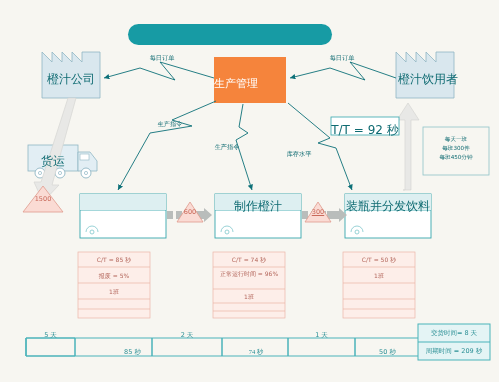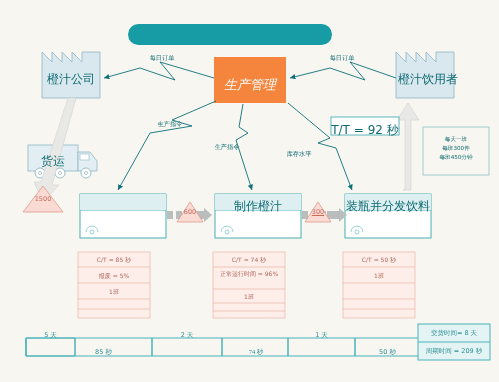--- a/index.html
+++ b/index.html
@@ -26,24 +26,23 @@
   .title-txt{
     position:absolute;
     color:#ffffff;
     font-size:8px;
     text-align:center;
     white-space:nowrap;
   }
   .orange-txt{
     position:absolute;
     color:#ffffff;
-    font-size:13px;
-    text-align:center;
-    white-space:nowrap;
-    font-style:italic;
+    font-size:11px;
+    text-align:left;
+    white-space:nowrap;
   }
   .tri-txt{
     position:absolute;
     color:#c9695a;
     font-size:6.5px;
     text-align:center;
     white-space:nowrap;
   }
   .data-txt{
     position:absolute;
@@ -279,20 +278,20 @@
   <div class="data-txt" style="left:213px;top:270px;width:72px;white-space:normal;">正常运行时间 = 96%</div>
   <div class="data-txt" style="left:213px;top:293px;width:72px;">1班</div>
 
   <div class="data-txt" style="left:343px;top:256px;width:72px;">C/T = 50 秒</div>
   <div class="data-txt" style="left:343px;top:272px;width:72px;">1班</div>
 
   <div class="time-txt" style="left:26px;top:331px;width:49px;">5 天</div>
   <div class="time-txt" style="left:152px;top:331px;width:70px;">2 天</div>
   <div class="time-txt" style="left:288px;top:331px;width:67px;">1 天</div>
 
-  <div class="time-txt" style="left:61px;top:348px;width:85px;">85 秒</div>
+  <div class="time-txt" style="left:90px;top:348px;width:85px;">85 秒</div>
   <div class="time-txt" style="left:233px;top:348px;width:46px;font-family:Liberation Serif, serif;">74 秒</div>
   <div class="time-txt" style="left:355px;top:348px;width:65px;">50 秒</div>
 
   <div class="time-txt" style="left:418px;top:329px;width:72px;">交货时间= 8 天</div>
   <div class="time-txt" style="left:418px;top:347px;width:72px;">周期时间 = 209 秒</div>
 
 </div>
 
 </body></html>

